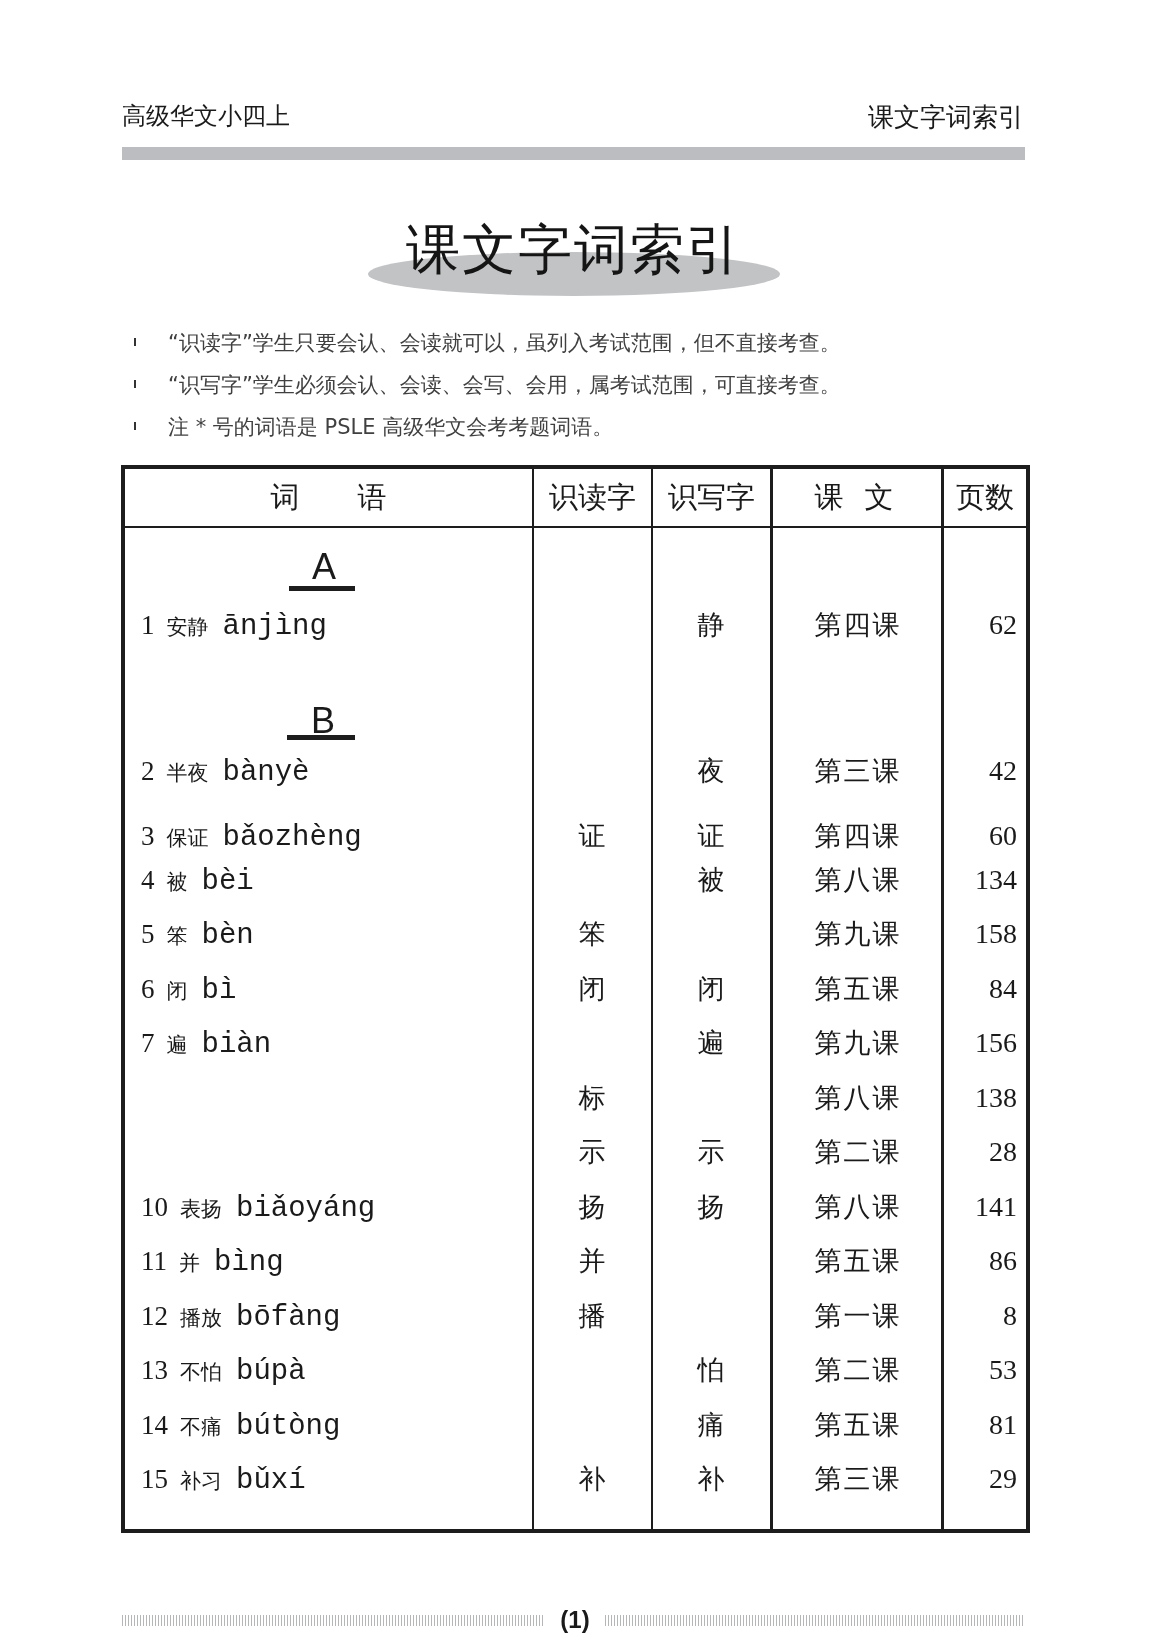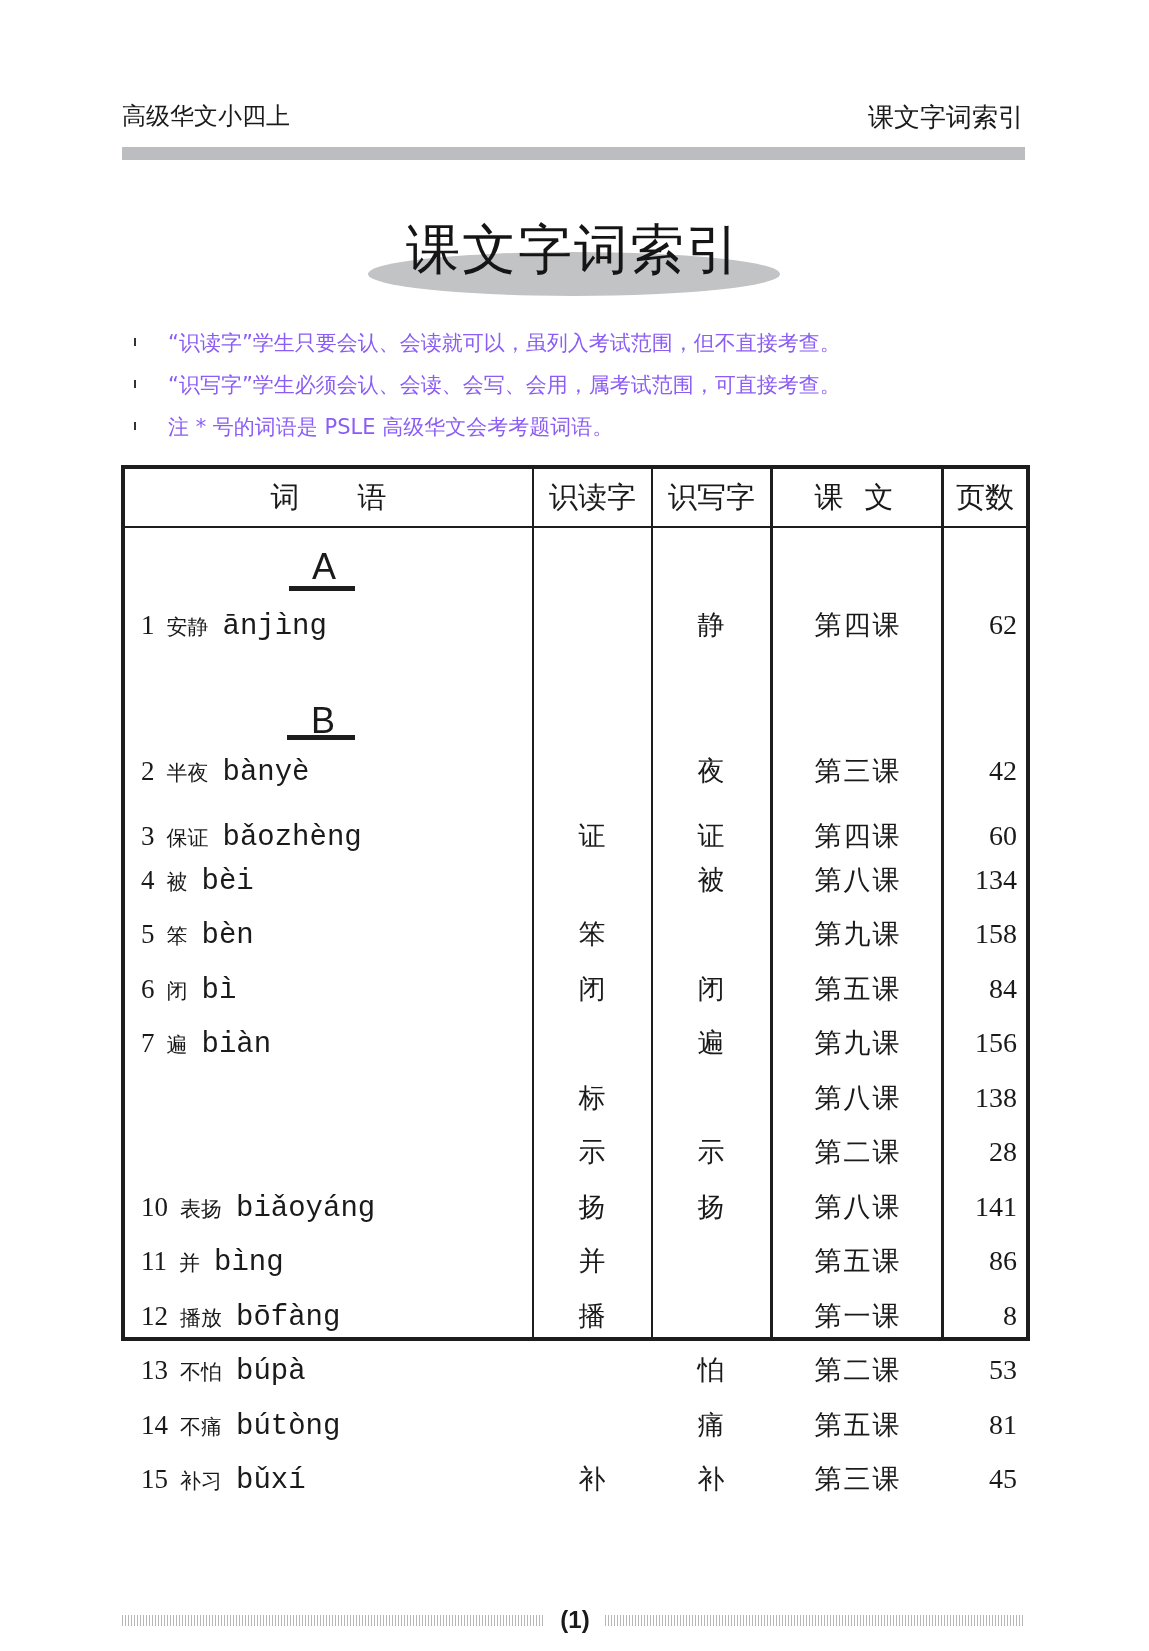--- a/index.html
+++ b/index.html
@@ -60,33 +60,33 @@
       margin: 0; padding: 0;
       list-style: none;
     }
     .notes li {
       position: relative;
       height: 42px;
       line-height: 42px;
       font-size: 21px;
       padding-left: 40px;
       font-family: "DejaVu Sans", sans-serif;
-      color: #8b5cf6;
+      color: #404040;
     }
     .notes li .bullet {
       position: absolute;
       left: 6px; top: 16px;
       width: 2px; height: 8px;
       background: #333;
     }
 
     
     .index-table {
       left: 121px; top: 465px;
-      width: 909px; height: 876px;
+      width: 909px; height: 1068px;
       border: 4px solid #1d1d1d;
       box-sizing: border-box;
     }
     .col-line {
       position: absolute;
       top: 0; bottom: 0;
       width: 2px;
       background: #1d1d1d;
     }
     .col-line.thick { width: 3px; }
@@ -306,19 +306,19 @@
     <div class="cell cell-read"></div>
     <div class="cell cell-write">痛</div>
     <div class="cell cell-lesson">第五课</div>
     <div class="cell cell-page">81</div>
   </div>
   <div class="row" style="top:983px">
     <div class="cell cell-word"><span class="num">15</span><span class="hanzi">补习</span><span class="pinyin">bǔxí</span></div>
     <div class="cell cell-read">补</div>
     <div class="cell cell-write">补</div>
     <div class="cell cell-lesson">第三课</div>
-    <div class="cell cell-page">45</div>
+    <div class="cell cell-page">29</div>
   </div>
 </div>
 
 <div class="abs foot-hatch foot-left"></div>
 <div class="abs page-number">(1)</div>
 <div class="abs foot-hatch foot-right"></div>
 
 </body></html>

